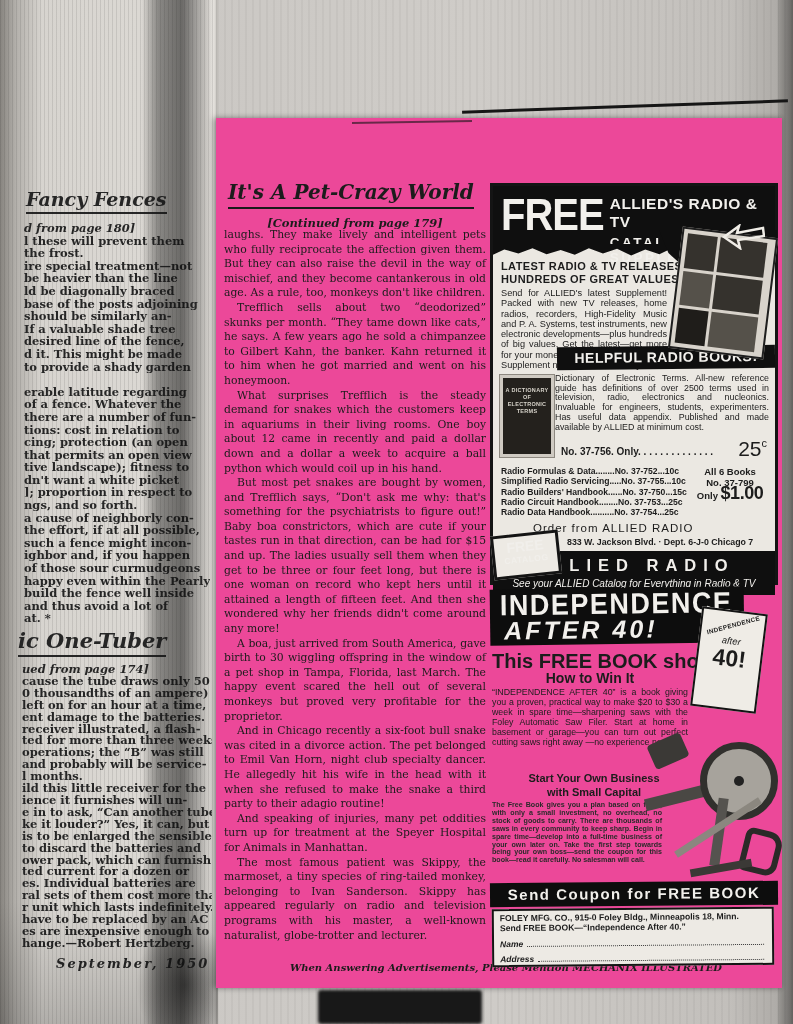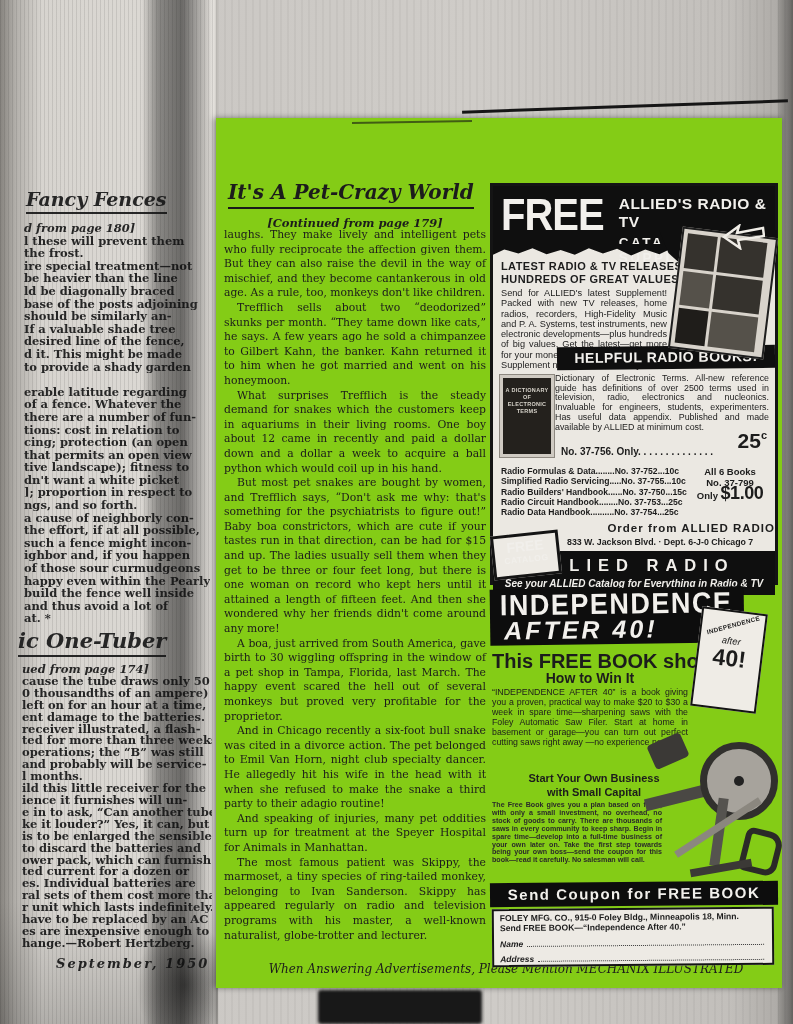--- a/index.html
+++ b/index.html
@@ -29,39 +29,39 @@
   .scan-line:empty{min-height:12.6px;}
   .left-head{font-weight:bold;font-style:italic;font-size:19px;border-bottom:2.5px solid #262626;
     display:inline-block;padding-bottom:2px;white-space:nowrap;}
   #fancy-title{left:26px;top:188px;}
   #fancy-lines{left:24px;top:222px;width:186px;}
   #tuber-title{left:18px;top:628px;font-size:21px;}
   #tuber-lines{left:22px;top:664px;width:190px;}
   #tuber-lines .scan-line{line-height:11.9px;}
   #left-date{left:56px;top:956px;font-weight:bold;font-style:italic;font-size:13px;letter-spacing:2px;}
   
-  #main-page{left:216px;top:118px;width:566px;height:870px;background:#84cc16;
+  #main-page{left:216px;top:118px;width:566px;height:870px;background:#ec4899;
     box-shadow:-3px 0 6px rgba(0,0,0,.25),0 0 5px rgba(0,0,0,.2);}
   #page-top-edge{left:462px;top:105px;width:326px;height:3px;background:#161616;transform:rotate(-2deg);}
   #page-top-edge2{left:352px;top:121px;width:120px;height:1.5px;background:rgba(20,20,20,.6);transform:rotate(-1deg);}
   
   #article{left:8px;top:0;width:262px;height:870px;}
   #article-title{left:4px;top:62px;font-weight:bold;font-style:italic;font-size:20px;
     border-bottom:2.5px solid #1a1a1a;padding-bottom:3px;white-space:nowrap;}
   .cont-center{text-align:center;font-style:italic;font-weight:bold;font-size:11.5px;}
   #article-contfrom{left:0;top:98px;width:262px;}
   #article-body{left:0;top:110px;width:262px;font-size:10.8px;line-height:14.6px;text-align:justify;}
   #article-body .para{margin:0;text-indent:13px;}
   #article-body .para:first-child{text-indent:0;}
   
   #allied-ad{left:274px;top:65px;width:288px;height:402px;border:3px solid #141414;box-sizing:border-box;background:#ebe8e2;}
   .sans{font-family:"Liberation Sans","DejaVu Sans",sans-serif;}
   #ad-banner{height:58px;background:#0f0f0f;color:#f2f0ec;display:flex;position:relative;}
   #ad-free{font-weight:bold;font-size:40px;line-height:50px;letter-spacing:-1px;margin:4px 6px 0 8px;transform:scaleY(1.12);}
-  #ad-banner-right{margin-top:9px;margin-left:9px;}
+  #ad-banner-right{margin-top:9px;}
   #ad-hl1{font-weight:bold;font-size:15.5px;letter-spacing:.5px;}
   #ad-hl2{font-weight:bold;font-size:13.5px;letter-spacing:2.5px;margin-top:4px;}
   #ad-torn{height:12px;background:#0f0f0f;
     clip-path:polygon(0 0,100% 0,100% 20%,96% 85%,92% 35%,88% 75%,84% 30%,79% 90%,74% 40%,69% 80%,64% 30%,59% 85%,54% 45%,49% 95%,44% 40%,39% 80%,34% 35%,29% 90%,24% 50%,19% 85%,14% 35%,9% 80%,4% 45%,0 90%);}
   #ink-blot{right:-2px;top:44px;width:118px;height:42px;background:#0f0f0f;z-index:1;
     clip-path:polygon(0 0,100% 0,100% 70%,88% 100%,70% 75%,55% 95%,40% 60%,20% 85%,8% 55%);}
   #ad-arrow{right:10px;top:38px;z-index:3;}
   #ad-bodywrap{position:relative;padding:4px 6px 0 8px;height:84px;}
   .ad-sub{font-weight:bold;font-size:11px;letter-spacing:.4px;line-height:13px;}
   #ad-par{width:166px;font-size:9.2px;line-height:10.3px;text-align:justify;margin-top:2px;}
@@ -71,32 +71,32 @@
   .cat-b{background:#55514a;}
   .cat-d{background:#1f1d1a;}
   #books-banner{margin:2px 0 0 64px;height:23px;background:#0f0f0f;color:#f2f0ec;text-align:center;
     font-weight:bold;font-size:14px;line-height:23px;letter-spacing:.5px;transform:rotate(-.6deg);}
   #dict-row{display:flex;position:relative;height:94px;padding:5px 6px 0 6px;box-sizing:border-box;}
   #dict-thumb{width:56px;height:84px;background:#cfcac2;border:1px solid #8d8880;box-sizing:border-box;padding:3px;}
   #dict-cover{height:100%;background:#24211d;color:#d9d5cc;text-align:center;box-sizing:border-box;padding-top:9px;}
   .cover-line{font-size:5.5px;line-height:7px;font-weight:bold;letter-spacing:.3px;}
   #dict-text{flex:1;font-size:8.9px;line-height:9.7px;text-align:justify;}
   #dict-no{position:absolute;left:68px;bottom:6px;font-size:10px;font-weight:bold;}
-  #dict-price{position:absolute;right:8px;bottom:10px;font-weight:bold;font-size:21px;}
+  #dict-price{position:absolute;right:8px;bottom:2px;font-weight:normal;font-size:21px;}
   #dict-price .cents{font-size:11px;vertical-align:top;}
   #book-list{position:relative;height:54px;padding:3px 6px 0 8px;}
   .book-row{font-weight:bold;font-size:8.6px;line-height:10.3px;white-space:nowrap;overflow:hidden;}
   #all-books{position:absolute;right:4px;top:3px;width:82px;text-align:center;font-weight:bold;font-size:9.5px;line-height:11px;}
   #all-price-row{font-size:9.5px;}
   #all-price{font-size:18px;letter-spacing:-.5px;}
-  #order-line{text-align:right;font-weight:bold;font-size:11.5px;letter-spacing:1px;margin:2px 0 0 40px;}
+  #order-line{text-align:left;font-weight:normal;font-size:11.5px;letter-spacing:1px;margin:2px 0 0 40px;}
   #addr-line{font-weight:bold;font-size:8.8px;margin:3px 0 0 74px;}
   #allied-bar{position:relative;margin-top:4px;height:44px;background:#0f0f0f;color:#f1efeb;text-align:center;}
   #allied-name{font-weight:bold;font-size:16.5px;letter-spacing:7px;padding-top:5px;}
-  #allied-tag{font-style:italic;font-weight:bold;font-size:10px;margin-top:3px;}
+  #allied-tag{font-style:italic;font-weight:normal;font-size:10px;margin-top:3px;}
   #free-badge{position:absolute;left:-1px;top:-18px;width:62px;height:38px;background:#edeae4;border:3px solid #141414;
     transform:rotate(-6deg);text-align:center;z-index:2;}
   #fb1{font-weight:bold;font-size:14px;line-height:16px;margin-top:2px;}
   #fb2{font-weight:bold;font-size:8.5px;letter-spacing:.5px;}
   
   #foley-ad{left:274px;top:470px;width:288px;height:396px;}
   #ind-black{width:254px;height:56px;background:#0d0d0d;color:#f2f0ec;transform:rotate(-.8deg);padding:3px 0 0 10px;box-sizing:border-box;}
   #ind1{font-weight:bold;font-size:27px;line-height:26px;letter-spacing:1.5px;transform:scaleY(1.08);}
   #ind2{font-weight:bold;font-style:italic;font-size:25px;line-height:25px;letter-spacing:3px;margin-left:4px;}
   #ind-booklet{left:206px;top:22px;width:66px;height:100px;background:#efece6;border:2.5px solid #141414;
@@ -120,21 +120,21 @@
   #m-handle{left:100px;top:94px;width:26px;height:32px;border:6px solid #2b2a28;border-radius:8px 14px 12px 6px;transform:rotate(14deg);}
   #m-base{left:48px;top:128px;width:62px;height:8px;background:#3b3936;transform:rotate(-10deg);}
   #coupon-banner{left:0;top:294px;width:288px;height:24px;background:#0d0d0d;color:#f2f0ec;text-align:center;
     font-weight:bold;font-size:15px;line-height:24px;letter-spacing:1.5px;transform:rotate(-.5deg);z-index:2;}
   #coupon{left:2px;top:320px;width:282px;height:58px;border:2.5px solid #141414;background:#edeae4;
     box-sizing:border-box;padding:3px 6px;transform:rotate(-.5deg);z-index:2;}
   .c-line{font-weight:bold;font-size:8.6px;line-height:9.8px;}
   .c-field{display:flex;font-style:italic;font-size:8.5px;margin-top:5px;font-weight:bold;}
   .c-dots{flex:1;border-bottom:1.2px dotted #3a3a3a;margin:0 2px 2px 4px;}
   
-  #footer-note{left:40px;top:844px;width:500px;text-align:center;font-style:italic;font-weight:normal;font-size:12px;}
+  #footer-note{left:40px;top:844px;width:500px;text-align:center;font-style:italic;font-weight:bold;font-size:10px;}
   #page-num{left:528px;top:836px;font-weight:bold;font-size:11.5px;}
 </style>
 </head>
 <body>
 
 <div id="canvas">
   <div class="abs" id="backdrop"></div>
   <div class="abs" id="right-band"></div>
 
   <div class="abs" id="left-page">

